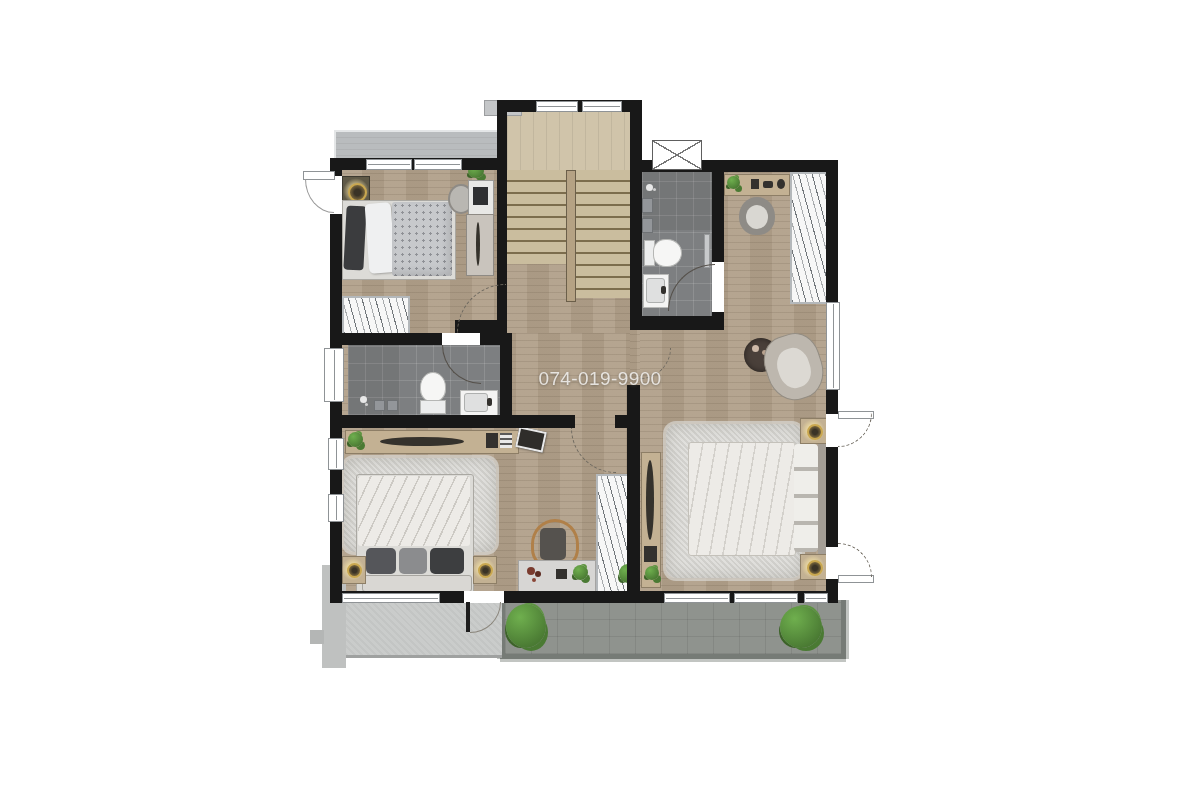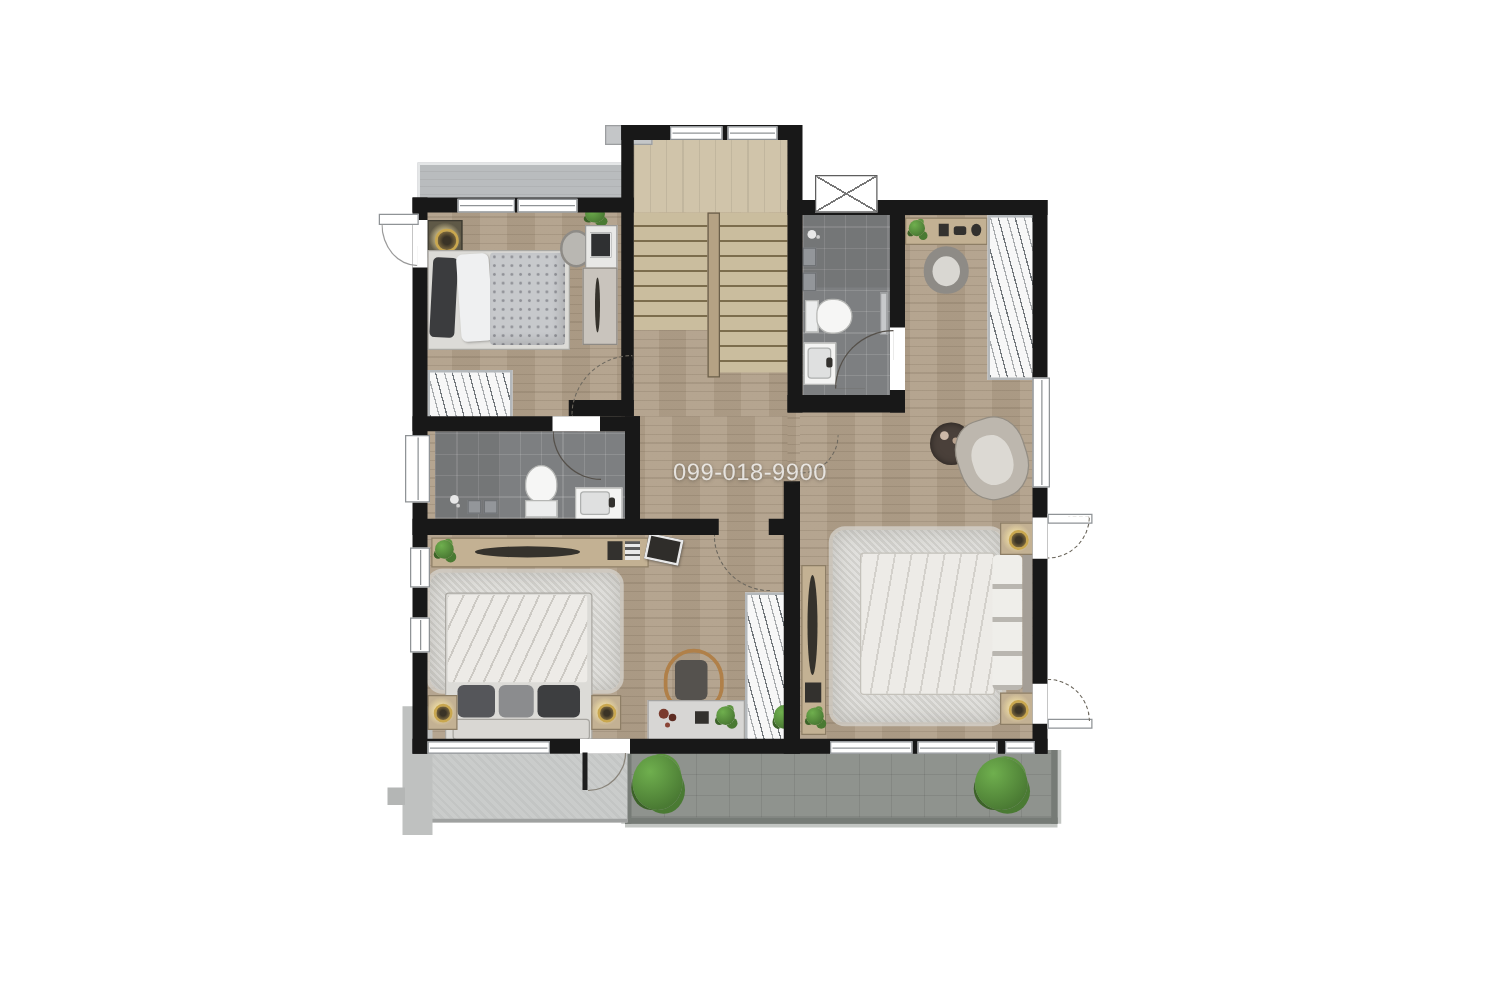--- a/index.html
+++ b/index.html
@@ -219,16 +219,16 @@
   <div class="arc br" style="left:470px;top:602px;width:30px;height:30px;border-color:#8a857b"></div>
   <div class="gap" style="left:442px;top:333px;width:38px;height:12px"></div>
   <div class="arc bl" style="left:442px;top:345px;width:38px;height:38px;border-color:#55504a"></div>
   <div class="gap" style="left:712px;top:262px;width:12px;height:50px"></div>
   <div class="arc tl" style="left:668px;top:264px;width:46px;height:46px;border-color:#55504a"></div>
   <div class="arc br dash" style="left:640px;top:348px;width:30px;height:30px"></div>
   <div class="arc tl dash" style="left:457px;top:284px;width:48px;height:48px"></div>
   <div class="arc bl dash" style="left:571px;top:428px;width:44px;height:44px"></div>
 
   <div id="watermark">
-    <div>099-018-9900</div>
+    <div>074-019-9900</div>
   </div>
 
 </div>
 
 </body></html>

